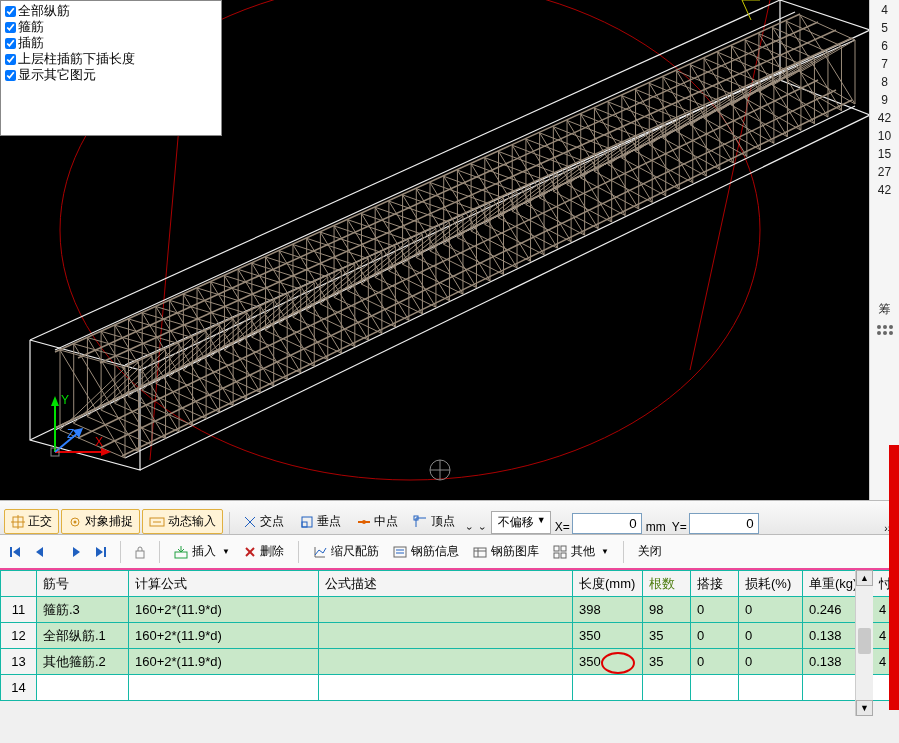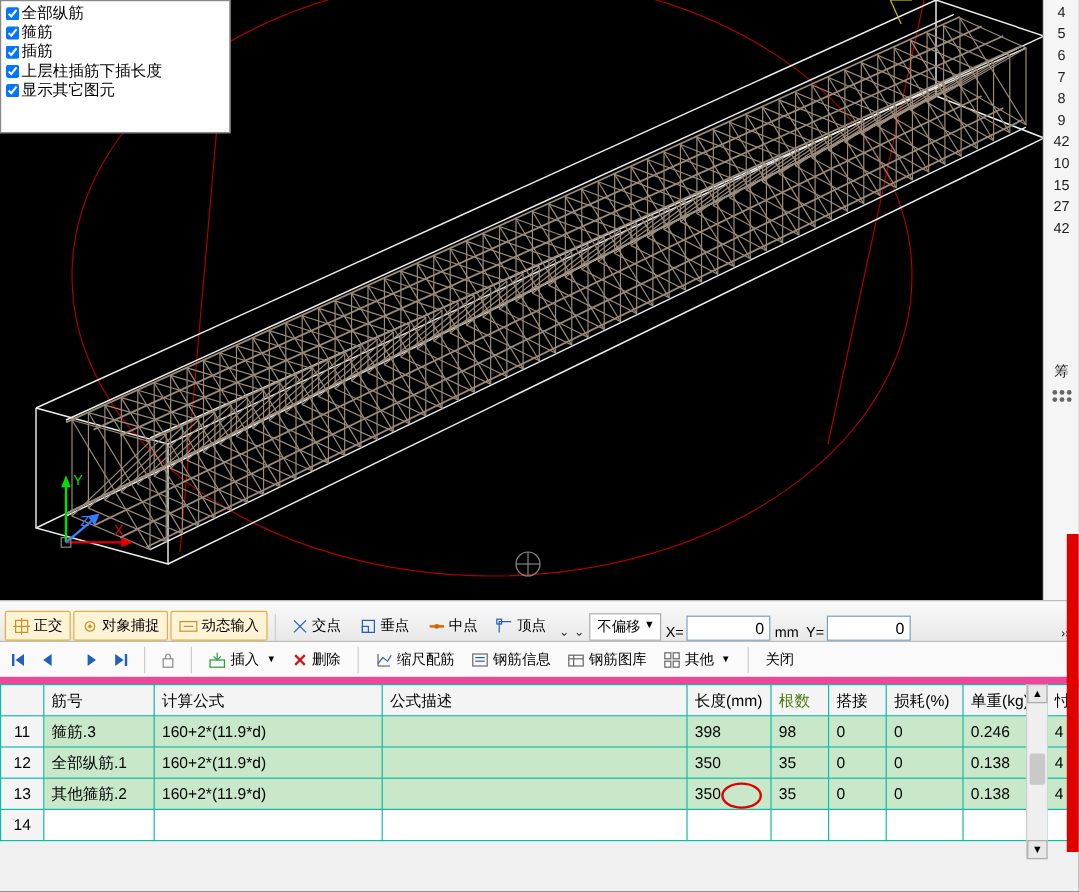--- a/index.html
+++ b/index.html
@@ -3,38 +3,38 @@
 <meta charset="utf-8">
 <style>
 * { box-sizing: border-box; margin: 0; padding: 0; font-family: "Microsoft YaHei", SimSun, sans-serif; }
 body { width: 899px; height: 743px; overflow: hidden; background: #f0f0f0; position: relative; font-size: 12px; }
 
 .main { display: flex; height: 500px; }
 .viewport { flex: 1; background: #000; position: relative; overflow: hidden; }
 .side-panel { width: 30px; background: #f5f5f5; border-left: 1px solid #ccc; display: flex; flex-direction: column; align-items: center; padding-top: 2px; }
 .side-panel .num { font-size: 12px; color: #222; padding: 1px 0; margin-bottom: 2px; }
 
-.checklist { position: absolute; top: 0; left: 0; width: 192px; background: #fff; border: 1px solid #888; padding: 2px 4px 27px 4px; z-index: 10; }
+.checklist { position: absolute; top: 0; left: 0; width: 222px; background: #fff; border: 1px solid #888; padding: 2px 4px 52px 4px; z-index: 10; }
 .checklist .item { display: flex; align-items: center; font-size: 13px; line-height: 16px; }
 .checklist .item input { margin-right: 2px; width: 11px; height: 11px; }
 
 .axis { position: absolute; left: 35px; bottom: 28px; z-index: 5; }
 
 .statusbar1 { height: 35px; background: linear-gradient(#fafafa,#e8e8e8); border-top: 1px solid #bbb; border-bottom: 1px solid #bbb; display: flex; align-items: flex-end; padding: 0 4px; gap: 2px; }
 .statusbar1 .btn { display: inline-flex; align-items: center; padding: 3px 6px; border: 1px solid transparent; cursor: pointer; font-size: 12px; gap: 3px; }
 .statusbar1 .btn.active { background: #fff3d6; border: 1px solid #e0b040; border-radius: 2px; }
 .statusbar1 .sep { width: 1px; height: 22px; background: #ccc; margin: 0 4px; }
 .statusbar1 .dropdown { border: 1px solid #aaa; padding: 2px 16px 2px 6px; background: #fff; position: relative; }
 .statusbar1 .chev { display:inline-block; transform: rotate(90deg); font-size:10px; margin: 0 4px;}
 .statusbar1 input.coord { width: 70px; border: 1px solid #7a9fc0; padding: 2px 4px; text-align: right; background: #fff; }
 .statusbar1 .unit { margin: 0 2px 0 2px; }
 .statusbar1 .label { margin-left: 2px; }
 .statusbar1 .expand { margin-left: auto; font-size: 10px; padding: 0 4px; cursor:pointer; }
 
-.toolbar2 { height: 35px; background: #fafafa; border-bottom: 6px solid #ec4899; display: flex; align-items: center; padding: 0 4px; gap: 2px; }
+.toolbar2 { height: 35px; background: #fafafa; border-bottom: 2px solid #ec4899; display: flex; align-items: center; padding: 0 4px; gap: 2px; }
 .toolbar2 .ibtn { width: 22px; height: 22px; display:inline-flex; align-items:center; justify-content:center; border:1px solid transparent; cursor:pointer; }
 .toolbar2 .ibtn svg { display:block; }
 .toolbar2 .sep { width: 1px; height: 22px; background: #ccc; margin: 0 6px; }
 .toolbar2 .tbtn { display:inline-flex; align-items:center; gap:4px; padding: 3px 6px; cursor:pointer; font-size:12px; }
 .toolbar2 .drop-tri { font-size: 8px; margin-left: 2px; }
 
 .table-wrap { background: #fff; position: relative; }
 table.grid { width: 100%; border-collapse: collapse; font-size: 13px; }
 table.grid th, table.grid td { border: 1px solid #14b8a6; padding: 3px 6px; text-align: left; height: 26px; white-space: nowrap; }
 table.grid th { background: #f4f4f4; font-weight: normal; }

